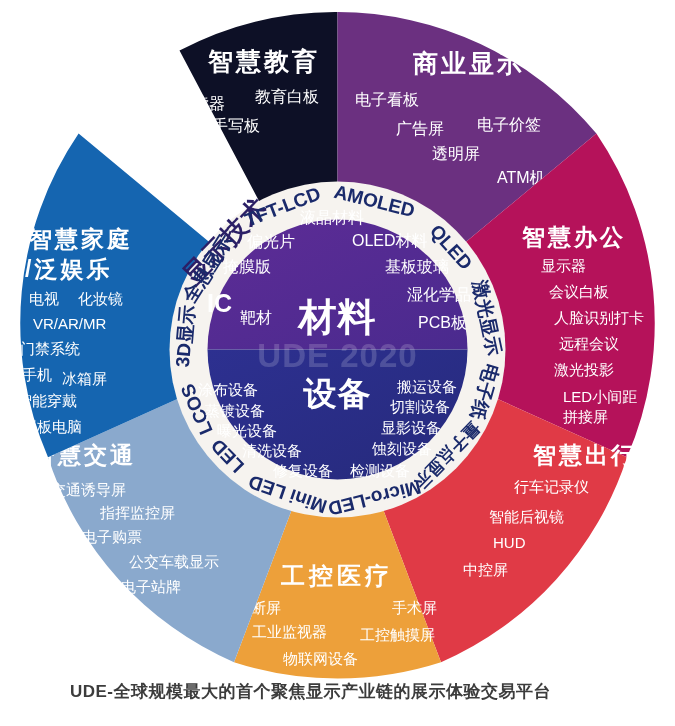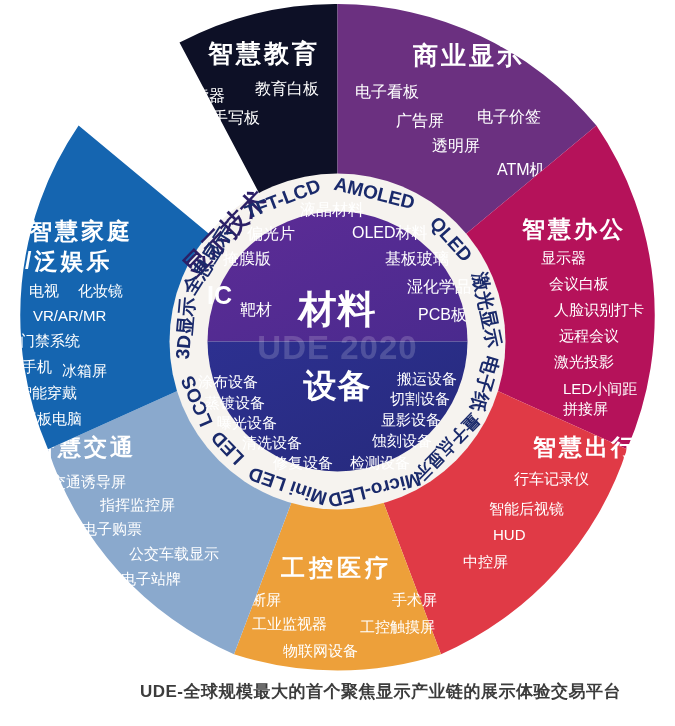--- a/index.html
+++ b/index.html
@@ -1,29 +1,29 @@
 <!DOCTYPE html>
 <html><head>
 <meta charset="utf-8">
 <style>
   html,body{margin:0;padding:0;background:#ffffff;}
   body{width:675px;height:726px;overflow:hidden;
        font-family:"Liberation Sans","DejaVu Sans",sans-serif;}
   #stage{position:relative;width:675px;height:726px;}
-  #wheel{position:absolute;left:0;top:4px;width:630px;height:675px;}
+  #wheel{position:absolute;left:0;top:12px;width:630px;height:675px;}
   svg{display:block;}
   .seg-title{font-weight:bold;fill:#ffffff;}
   .seg-item{fill:#ffffff;}
   .ring-label{fill:#1a2a6b;font-weight:bold;}
   .ring-head{fill:#2b1f66;font-weight:bold;}
   .core-big{fill:#ffffff;font-weight:bold;}
   .core-item{fill:#ffffff;}
   .core-ic{fill:#ffffff;font-weight:bold;}
   .watermark{fill:#ffffff;opacity:.17;font-weight:bold;letter-spacing:1px;}
-  #caption{position:absolute;left:0;top:680px;width:621px;text-align:right;
+  #caption{position:absolute;left:0;top:680px;width:621px;text-align:center;
            font-size:17px;font-weight:bold;color:#3c3c3c;letter-spacing:.5px;
            font-family:"Liberation Sans","DejaVu Sans",sans-serif;}
 </style>
 </head>
 <body>
 
 <div id="stage">
 
   <div id="wheel">
   <svg width="675" height="675" viewBox="0 0 675 675" xmlns="http://www.w3.org/2000/svg">

